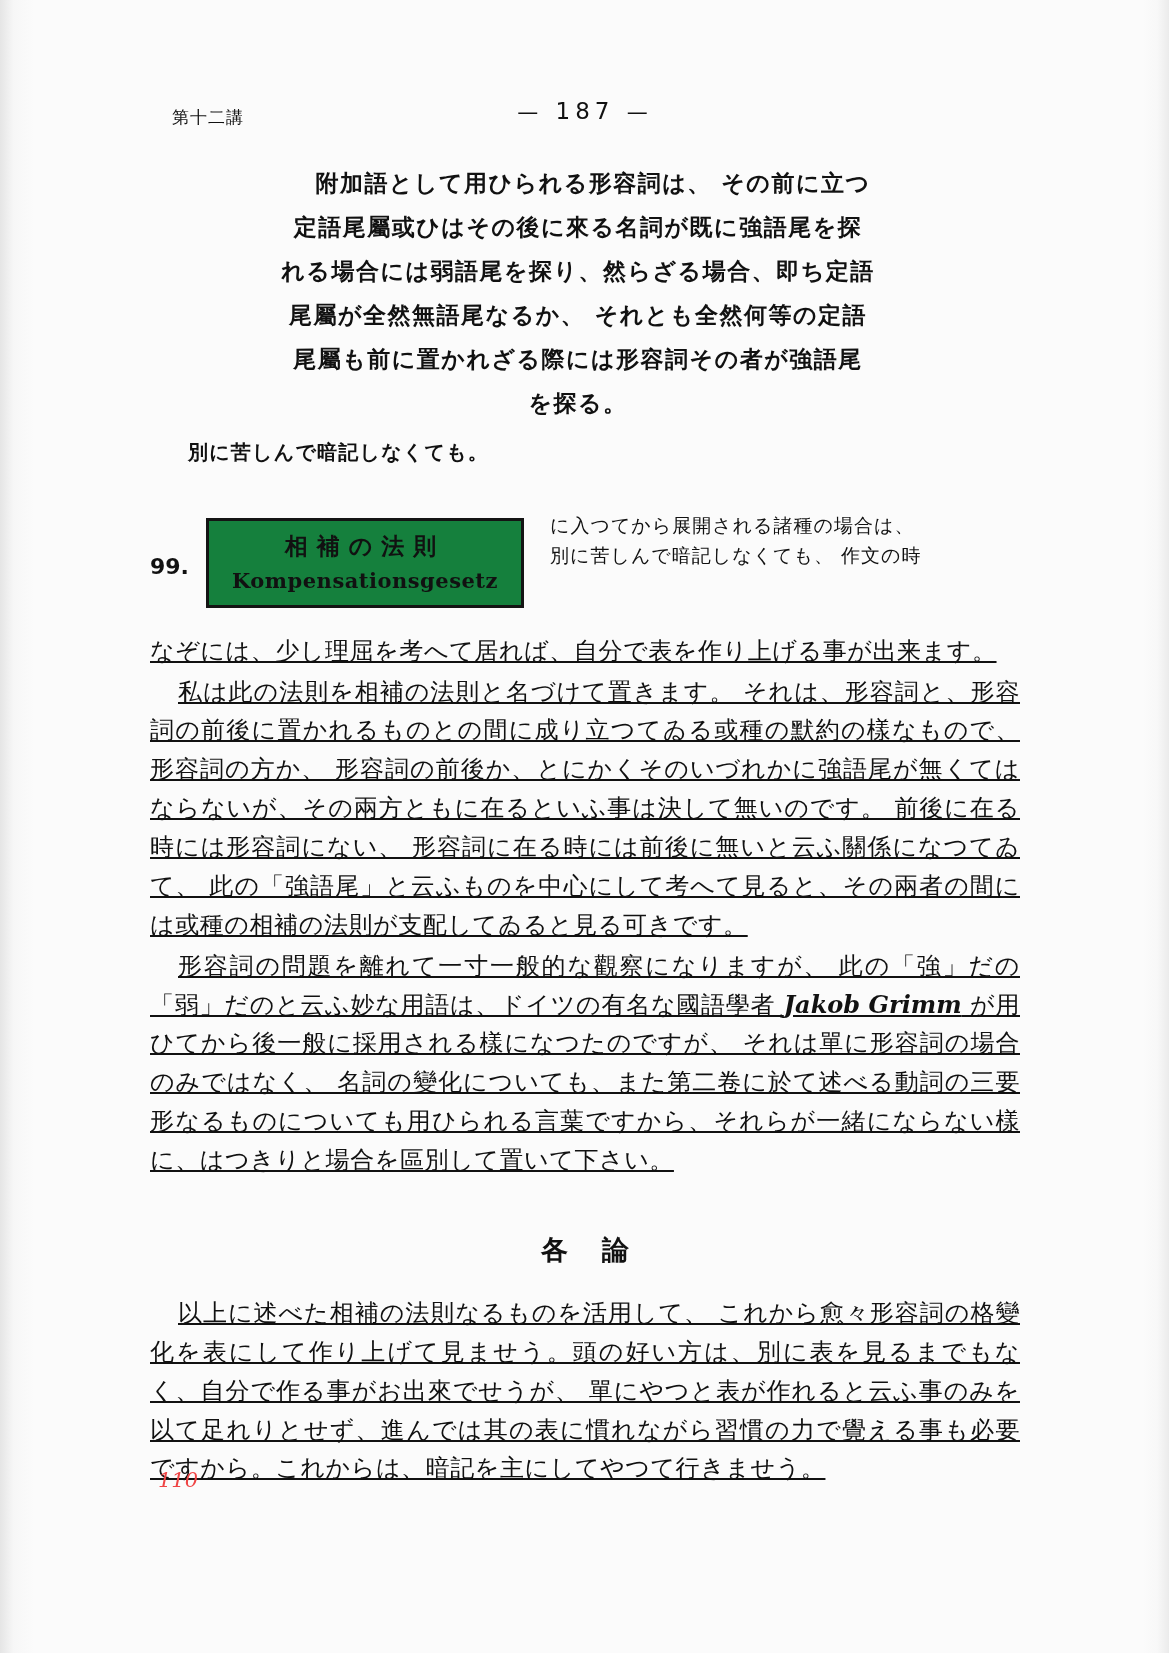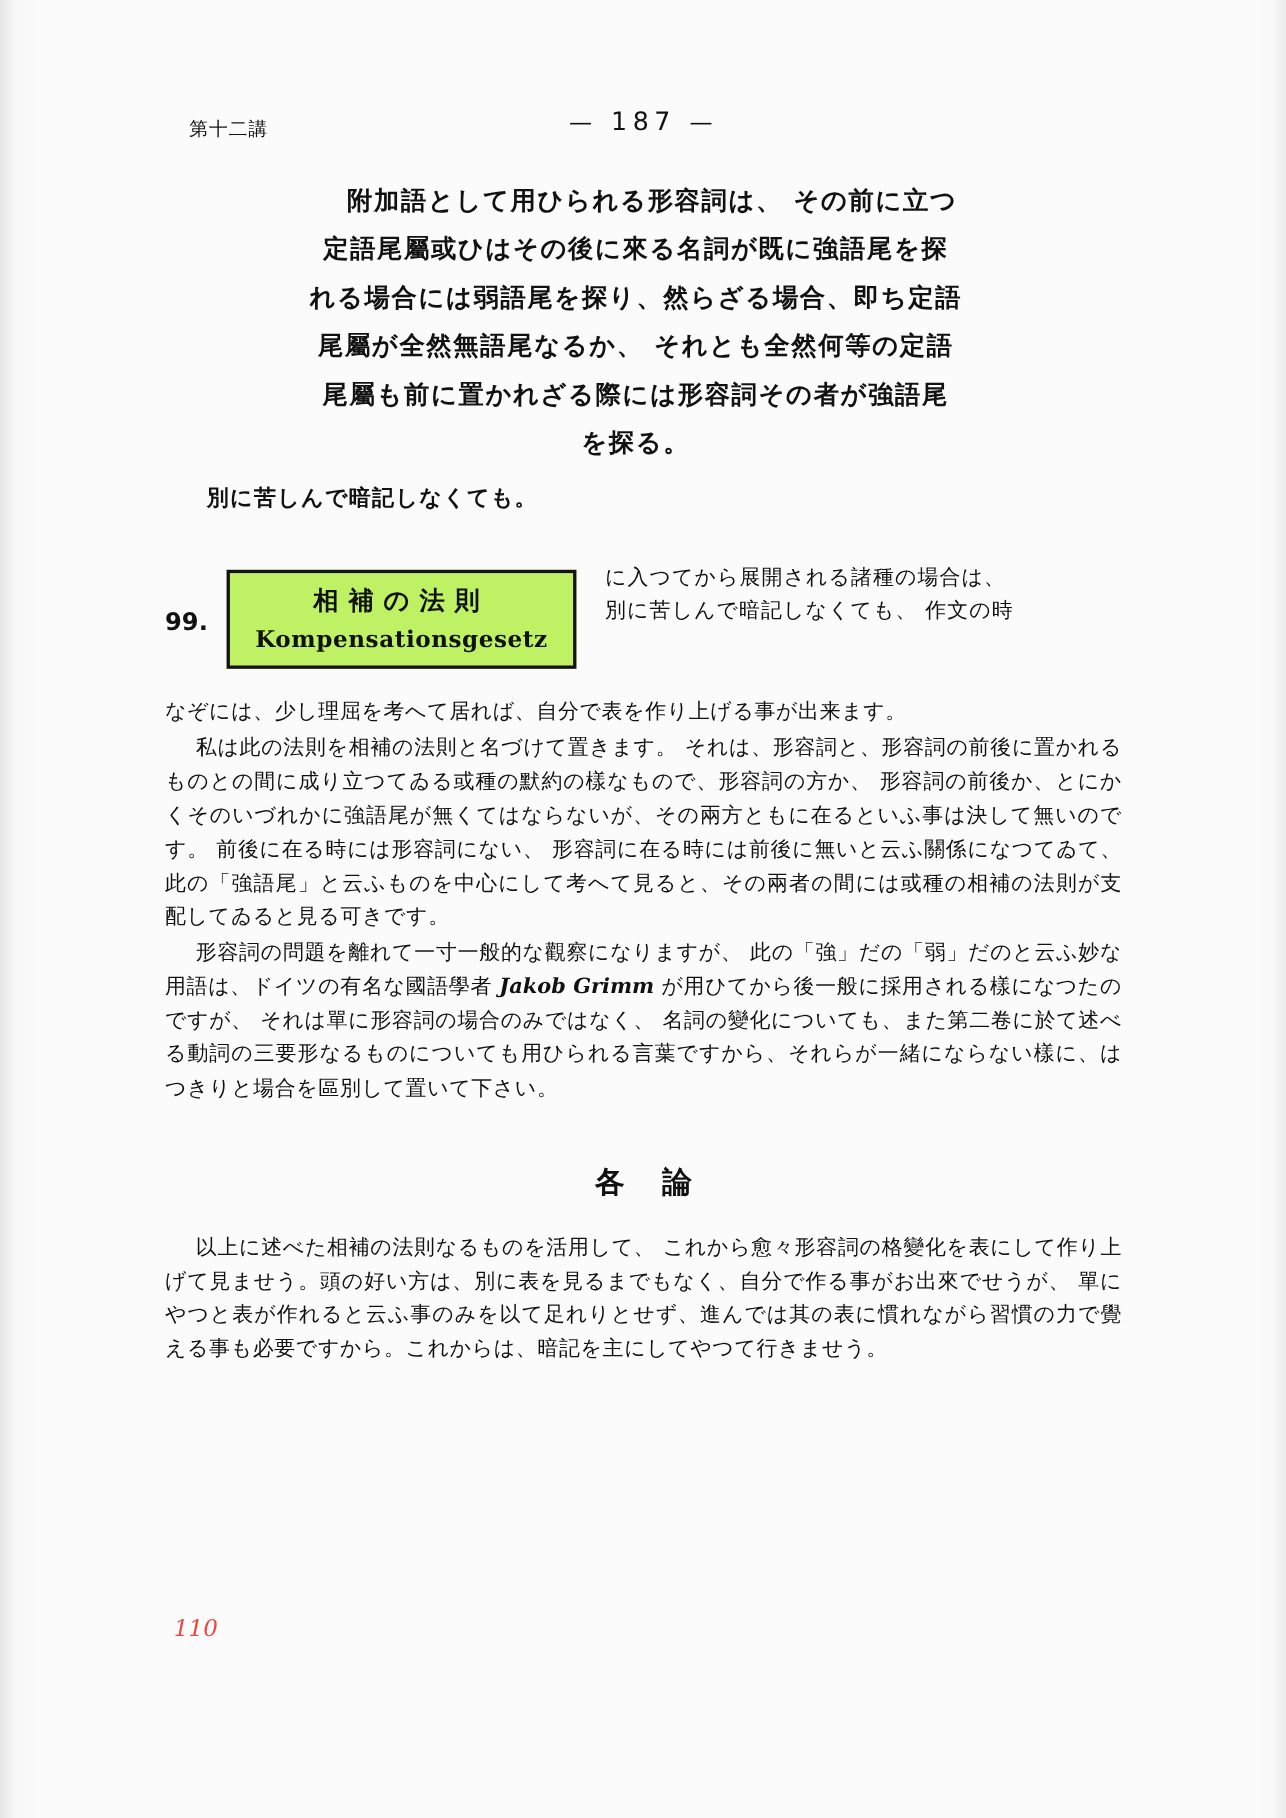--- a/index.html
+++ b/index.html
@@ -110,21 +110,21 @@
     font-weight: bold;
   }
   .boxed {
     position: absolute;
     left: 56px;
     top: 8px;
     width: 300px;
     border: 3px solid #141414;
     padding: 10px 6px 12px 6px;
     text-align: center;
-    background: #bef264;
+    background: #15803d;
   }
   .boxed .jp {
     font-size: 23px;
     letter-spacing: 9px;
     font-weight: 600;
     margin-bottom: 6px;
   }
   .boxed .de {
     font-size: 21px;
     font-family: "DejaVu Serif", serif;
@@ -136,25 +136,26 @@
     font-size: 19px;
     line-height: 1.62;
     letter-spacing: 1px;
   }
   .sec99 .sidepara div {
     white-space: nowrap;
   }
 
   
   .body-para {
-    font-size: 19px;
+    font-size: 24px;
     line-height: 1.62;
     letter-spacing: .6px;
     margin: 2px 0 0 0;
     text-align: justify;
+    text-decoration: underline;
   }
   .body-para.indent {
     text-indent: 28px;
   }
   .body-para .latin {
     font-family: "DejaVu Serif", serif;
     font-style: italic;
     font-weight: bold;
     letter-spacing: 0;
   }

